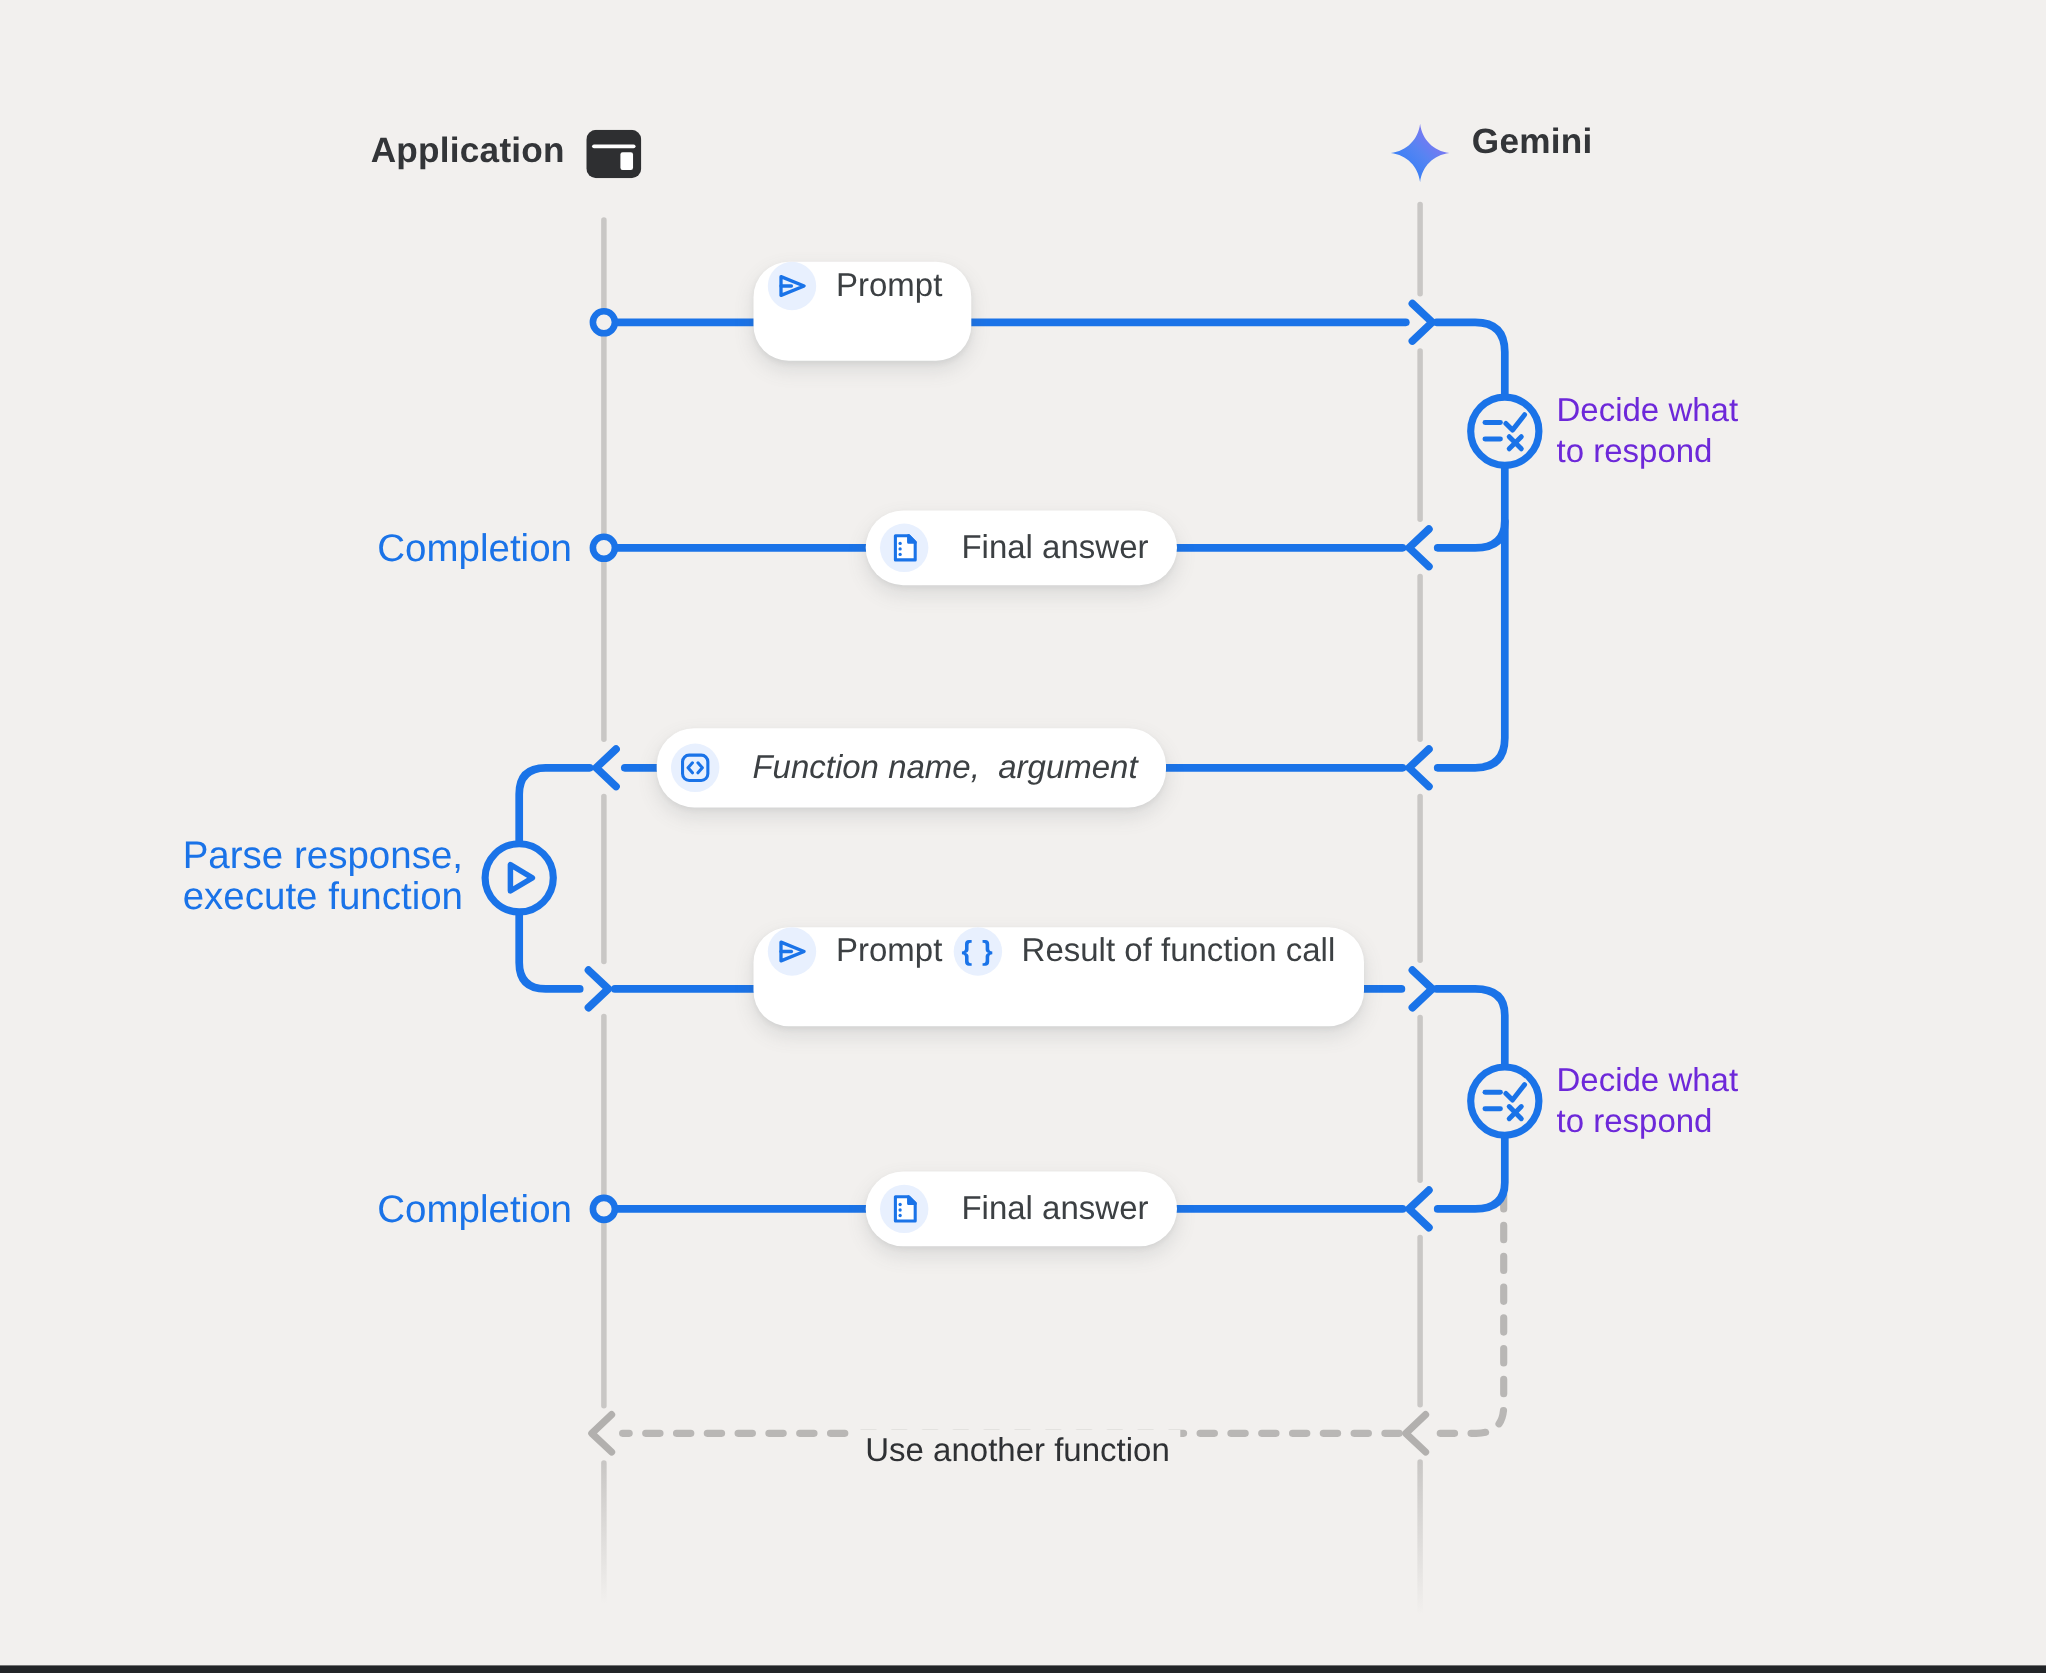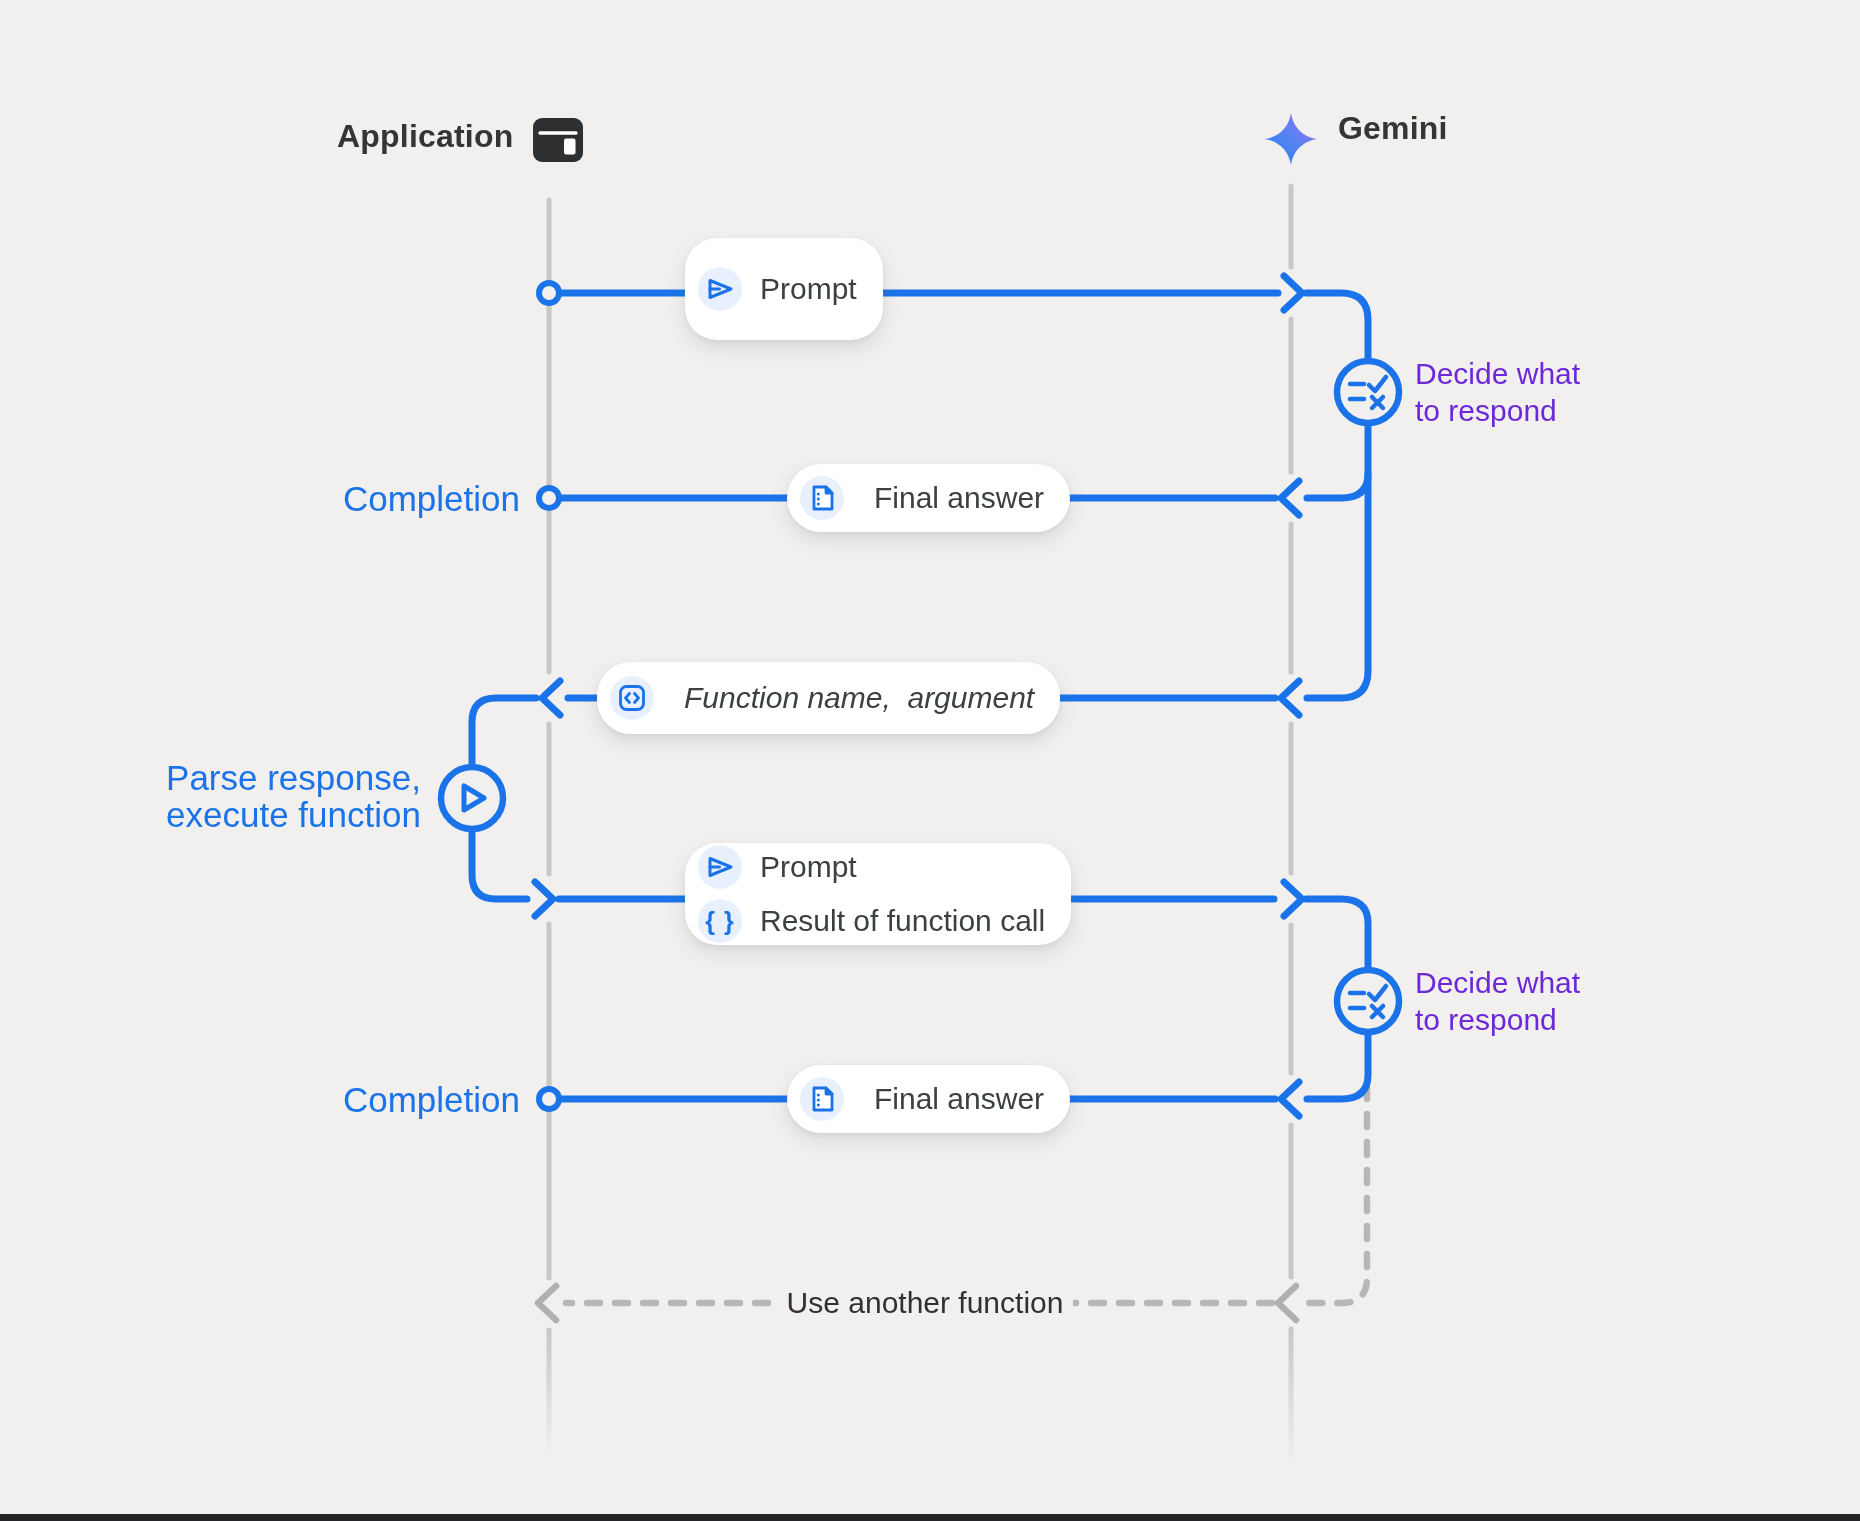--- a/index.html
+++ b/index.html
@@ -8,31 +8,31 @@
   .layer-svg{position:absolute;left:0;top:0;z-index:1;}
   .overlay{position:absolute;left:0;top:0;width:100%;height:100%;z-index:2;pointer-events:none;}
   .abs{position:absolute;}
 
   .hdr{display:flex;align-items:flex-start;gap:20px;}
   .hdr-label{font-size:32px;font-weight:700;color:#333538;letter-spacing:.2px;}
 
   .msg-box{background:#ffffff;border-radius:34px;display:flex;align-items:center;gap:30px;
            padding:0 26px 0 13px;height:68px;
            box-shadow:0 8px 18px rgba(95,99,104,.16), 0 2px 5px rgba(95,99,104,.08);}
-  .msg-box.two-row{flex-direction:column;align-items:flex-start;justify-content:center;
-                   gap:10px;height:102px;border-radius:32px;}
+  .msg-box.two-row{flex-direction:row;align-items:flex-start;justify-content:center;
+                   gap:10px;height:90px;border-radius:32px;}
   .msg-row{display:flex;align-items:center;gap:18px;}
   .icon-circle{width:44px;height:44px;border-radius:50%;background:#e8f0fe;flex:0 0 auto;
                display:flex;align-items:center;justify-content:center;}
   .box-label{font-size:30px;color:#3c4043;white-space:pre;}
   .braces{font-size:25px;font-weight:700;color:#1a73e8;letter-spacing:1px;line-height:1;}
 
   .side-label{font-size:35px;color:#1a73e8;line-height:37px;}
   .right-note{font-size:30px;color:#6d28d9;line-height:37px;}
-  .plain-note{font-size:30px;color:#2f3134;background:#f2f0ee;padding:0 10px;line-height:37px;}
+  .plain-note{font-size:30px;color:#2f3134;background:#f2f0ee;padding:0 10px;line-height:37px;margin-top:16px;}
 
   .bottom-bar{position:absolute;left:0;top:1514px;width:1860px;height:7px;background:#222427;z-index:3;}
 </style>
 </head>
 <body>
 
 <div class="page">
 
   <svg class="layer-svg" width="1860" height="1521" viewBox="0 0 1860 1521">
     <defs>

